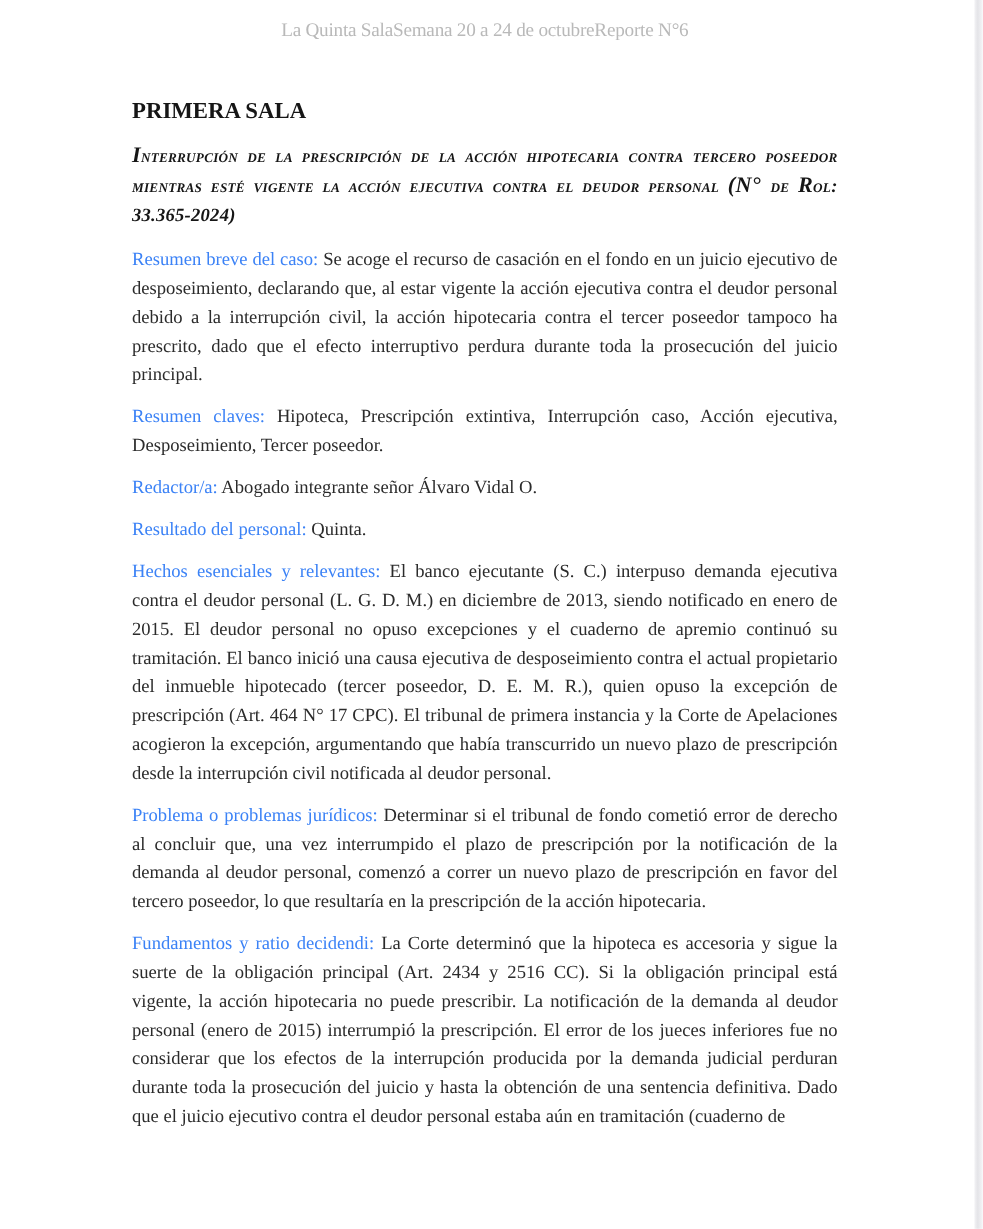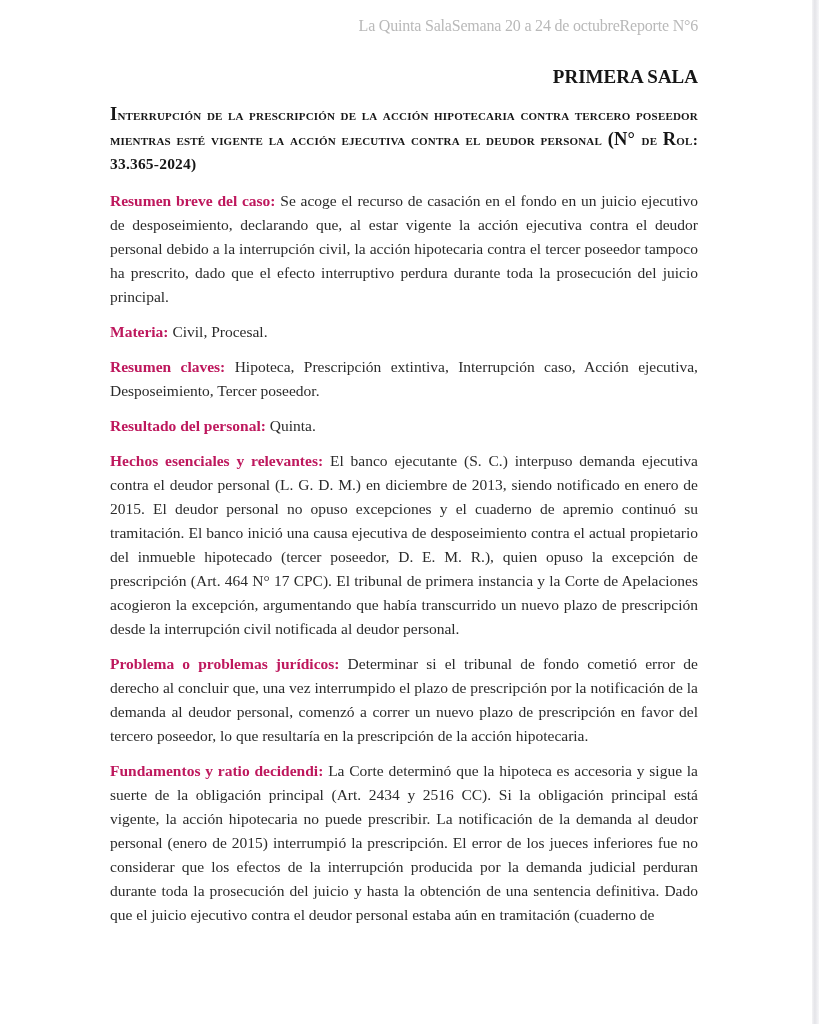--- a/index.html
+++ b/index.html
@@ -9,63 +9,63 @@
     position: relative;
     font-family: "Liberation Serif", "DejaVu Serif", serif;
     color: #2a2a2a;
   }
   .edge {
     position: absolute; top: 0; right: 0; width: 7px; height: 1024px;
     background: linear-gradient(to right, #f3f3f5, #e4e4e8 40%, #f6f6f8);
   }
   .page-header {
     position: absolute; top: 17px; left: 110px; width: 588px;
-    display: flex; justify-content: flex-end;
+    display: flex; justify-content: center;
     font-size: 16px; color: #b9b9b9; letter-spacing: -0.2px;
   }
   .content { position: absolute; top: 64px; left: 110px; width: 588px; }
   .sala {
-    text-align: right; font-weight: bold; font-size: 19px; color: #161616;
-    margin: 0 0 12px 0; height: 26px; line-height: 26px;
+    text-align: left; font-weight: bold; font-size: 19px; color: #161616;
+    margin: 16px 0 12px 0; height: 26px; line-height: 26px;
   }
   .case-title {
     font-weight: bold; font-size: 15.5px; line-height: 24px;
     text-align: justify; text-align-last: left; color: #161616;
-    font-variant: small-caps; margin: 0 0 13px 0; letter-spacing: 0.2px;
+    font-variant: small-caps; margin: 0 0 13px 0; letter-spacing: 0.2px; font-style: italic;
   }
   .case-title .caps { font-size: 18.5px; }
   .field {
     font-size: 15.5px; line-height: 24px; text-align: justify;
     margin: 0 0 11px 0; color: #2b2b2b;
   }
-  .field .lbl { font-weight: bold; color: #be185d; }
+  .field .lbl { font-weight: normal; color: #3b82f6; }
 </style>
 </head>
 <body>
 
 <div class="edge"></div>
 
 <div class="page-header">
   <span>La Quinta Sala</span>
   <span>Semana 20 a 24 de octubre</span>
   <span>Reporte N°6</span>
 </div>
 
 <div class="content">
   <div class="sala">PRIMERA SALA</div>
 
   <div class="case-title"><span class="caps">I</span><span>nterrupción de la prescripción de la acción hipotecaria contra tercero poseedor mientras esté vigente la acción ejecutiva contra el deudor personal </span><span class="caps">(N° </span><span>de </span><span class="caps">R</span><span>ol: 33.365-2024)</span></div>
 
   <p class="field"><span class="lbl">Resumen breve del caso:</span><span> Se acoge el recurso de casación en el fondo en un juicio ejecutivo de desposeimiento, declarando que, al estar vigente la acción ejecutiva contra el deudor personal debido a la interrupción civil, la acción hipotecaria contra el tercer poseedor tampoco ha prescrito, dado que el efecto interruptivo perdura durante toda la prosecución del juicio principal.</span></p>
 
-  <p class="field"><span class="lbl">Materia:</span><span> Civil, Procesal.</span></p>
 
   <p class="field"><span class="lbl">Resumen claves:</span><span> Hipoteca, Prescripción extintiva, Interrupción caso, Acción ejecutiva, Desposeimiento, Tercer poseedor.</span></p>
 
 
+  <p class="field"><span class="lbl">Redactor/a:</span><span> Abogado integrante señor Álvaro Vidal O.</span></p>
 
 
   <p class="field"><span class="lbl">Resultado del personal:</span><span> Quinta.</span></p>
 
   <p class="field"><span class="lbl">Hechos esenciales y relevantes:</span><span> El banco ejecutante (S. C.) interpuso demanda ejecutiva contra el deudor personal (L. G. D. M.) en diciembre de 2013, siendo notificado en enero de 2015. El deudor personal no opuso excepciones y el cuaderno de apremio continuó su tramitación. El banco inició una causa ejecutiva de desposeimiento contra el actual propietario del inmueble hipotecado (tercer poseedor, D. E. M. R.), quien opuso la excepción de prescripción (Art. 464 N° 17 CPC). El tribunal de primera instancia y la Corte de Apelaciones acogieron la excepción, argumentando que había transcurrido un nuevo plazo de prescripción desde la interrupción civil notificada al deudor personal.</span></p>
 
   <p class="field"><span class="lbl">Problema o problemas jurídicos:</span><span> Determinar si el tribunal de fondo cometió error de derecho al concluir que, una vez interrumpido el plazo de prescripción por la notificación de la demanda al deudor personal, comenzó a correr un nuevo plazo de prescripción en favor del tercero poseedor, lo que resultaría en la prescripción de la acción hipotecaria.</span></p>
 
   <p class="field"><span class="lbl">Fundamentos y ratio decidendi:</span><span> La Corte determinó que la hipoteca es accesoria y sigue la suerte de la obligación principal (Art. 2434 y 2516 CC). Si la obligación principal está vigente, la acción hipotecaria no puede prescribir. La notificación de la demanda al deudor personal (enero de 2015) interrumpió la prescripción. El error de los jueces inferiores fue no considerar que los efectos de la interrupción producida por la demanda judicial perduran durante toda la prosecución del juicio y hasta la obtención de una sentencia definitiva. Dado que el juicio ejecutivo contra el deudor personal estaba aún en tramitación (cuaderno de</span></p>
 </div>

